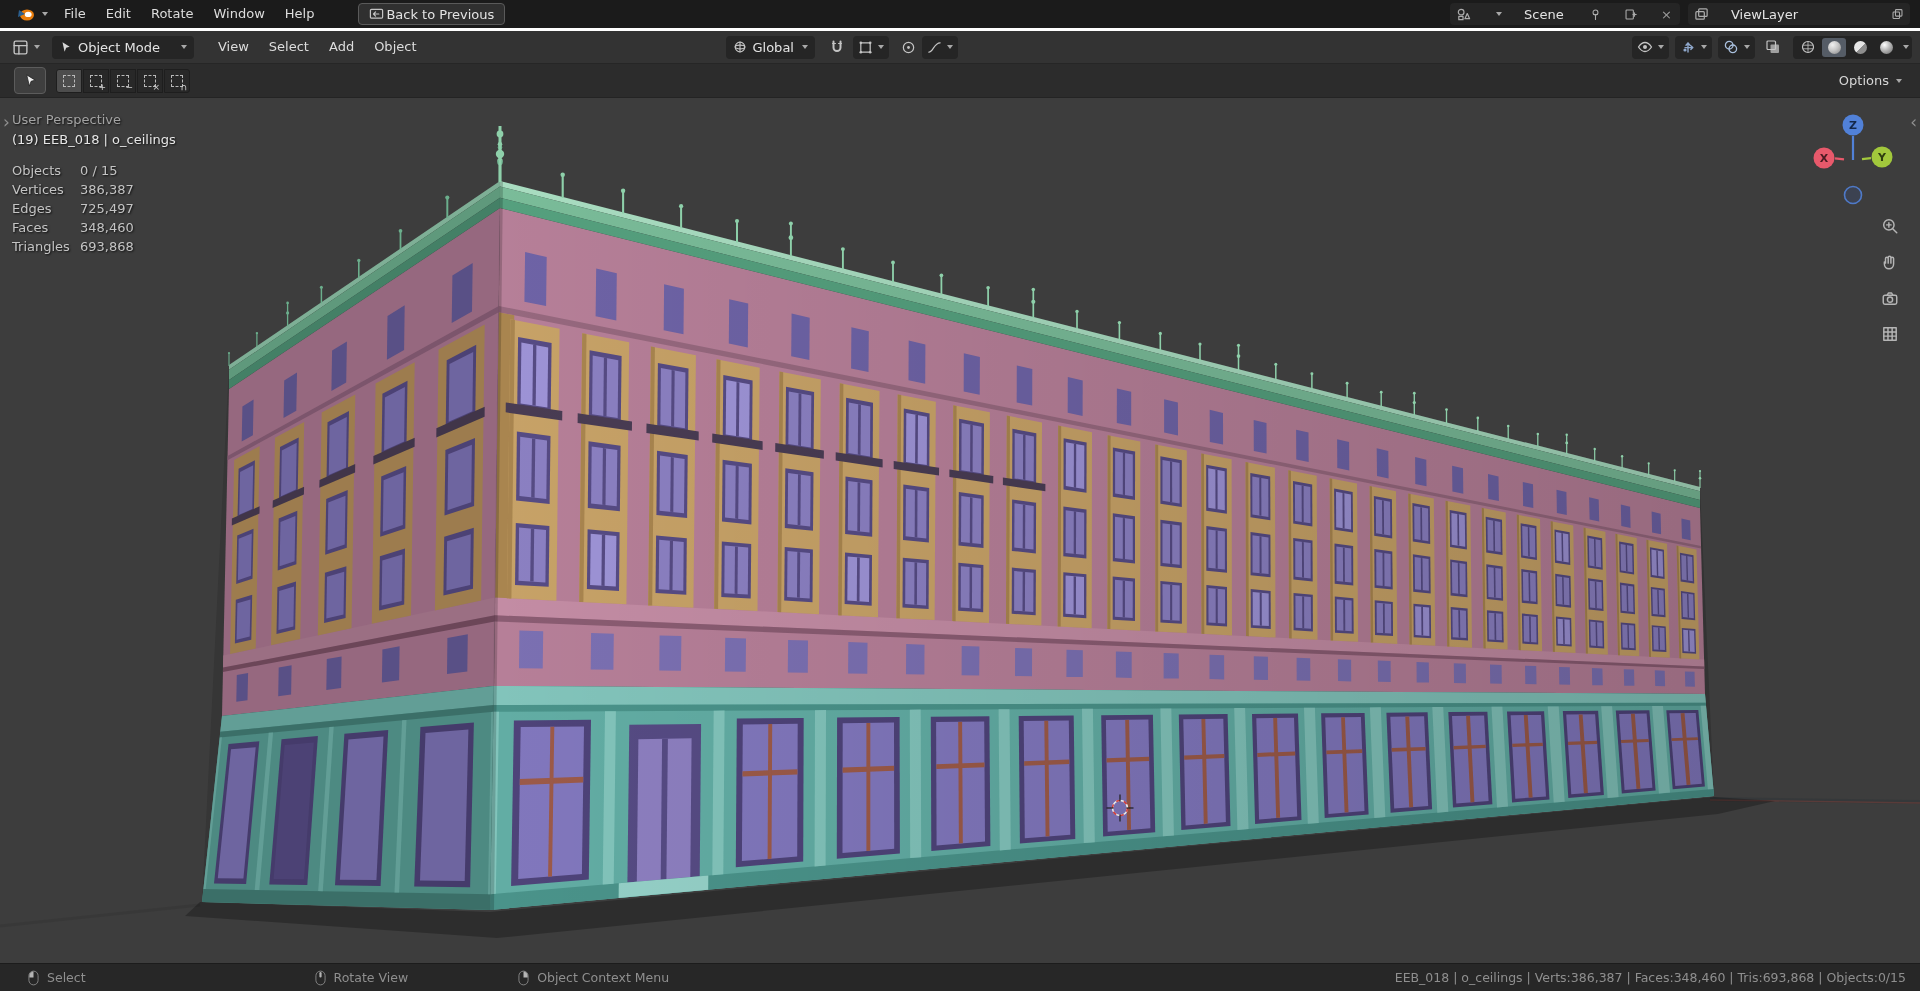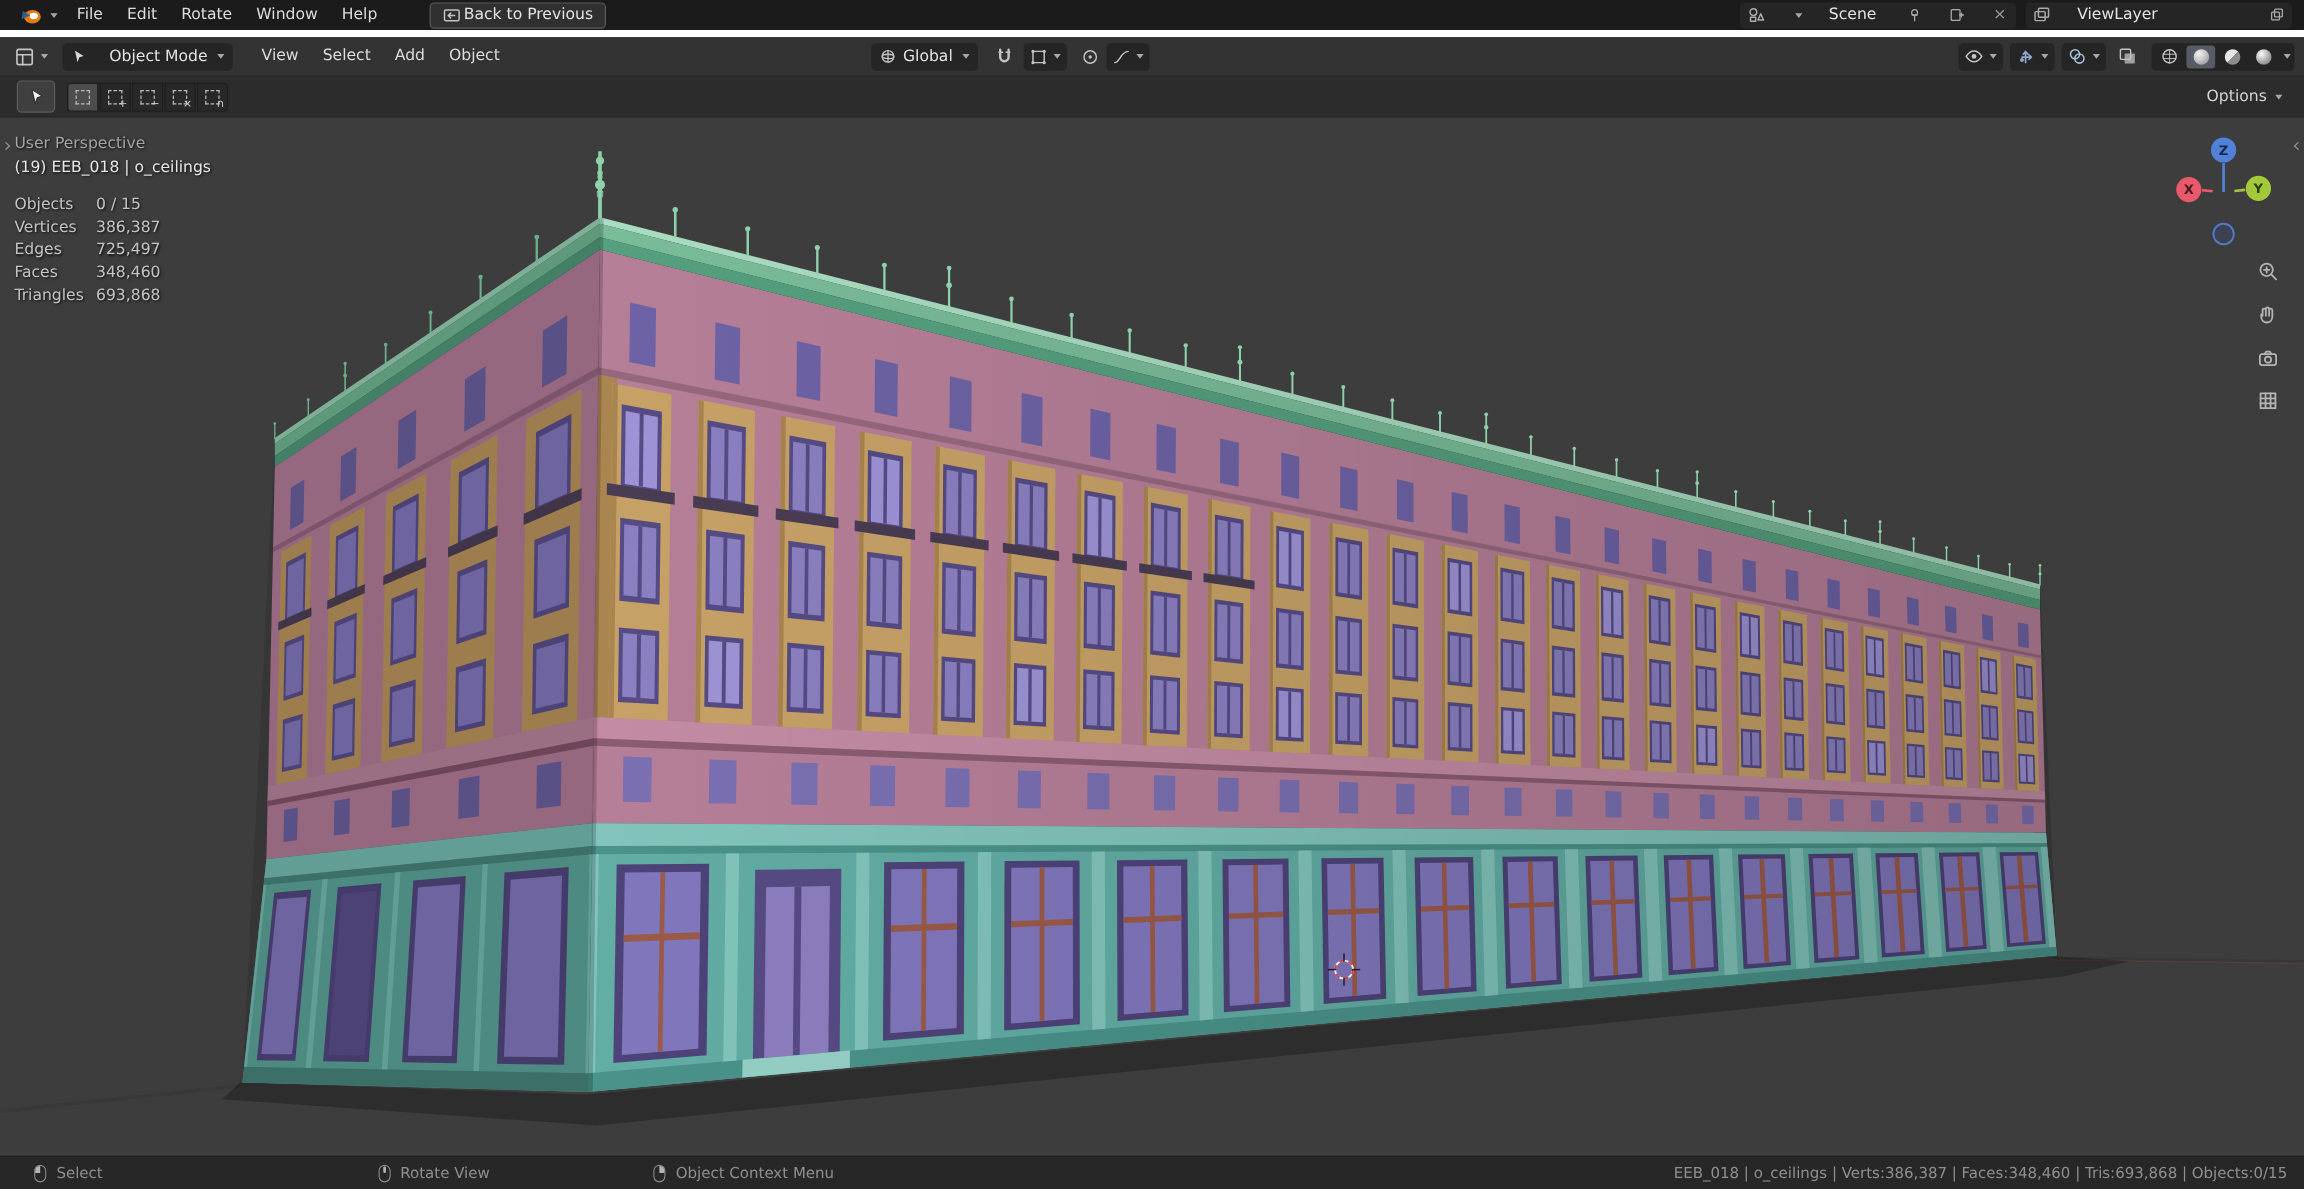--- a/index.html
+++ b/index.html
@@ -1,31 +1,31 @@
 <!DOCTYPE html>
 <html><head>
 <meta charset="utf-8">
 <style>
   html,body{margin:0;padding:0;background:#222;}
   body{width:1920px;height:991px;overflow:hidden;font-family:"DejaVu Sans",sans-serif;-webkit-font-smoothing:antialiased;}
   .app{position:relative;width:1920px;height:991px;background:#3d3d3d;display:flex;flex-direction:column;}
   
-  .topbar{height:31px;background:#1b1b1b;display:flex;align-items:center;padding:0 10px;box-sizing:border-box;border-bottom:6px solid #ffffff;}
+  .topbar{height:31px;background:#1b1b1b;display:flex;align-items:center;padding:0 10px;box-sizing:border-box;border-bottom:3px solid #ffffff;}
   .logo-wrap{display:flex;align-items:center;gap:3px;padding:0 6px;}
   .menu{padding:0 10px;color:#dddddd;font-size:13px;line-height:30px;cursor:default;}
   .caret{width:0;height:0;border-left:3.5px solid transparent;border-right:3.5px solid transparent;border-top:4.5px solid #a8a8a8;display:inline-block;margin-left:3px;}
   .back-btn{display:flex;align-items:center;gap:2px;margin-left:34px;background:#303030;border:1px solid #5a5a5a;border-radius:4px;color:#e3e3e3;font-size:13px;padding:2px 10px;height:22px;box-sizing:border-box;}
   .spacer{flex:1;}
   .field{display:flex;align-items:center;gap:22px;background:#252525;border-radius:4px;height:22px;padding:0 6px;color:#e3e3e3;font-size:13px;margin-left:8px;}
   .field .small-ic{opacity:.85;}
   .xglyph{color:#9a9a9a;font-size:13px;padding:0 2px;}
   svg.ic{stroke:#c4c4c4;fill:none;stroke-width:1.3;stroke-linecap:round;stroke-linejoin:round;}
   
   .vheader{height:33px;background:#333333;display:flex;align-items:center;padding:0 8px;box-sizing:border-box;border-bottom:1px solid #262626;}
-  .drop{display:flex;align-items:center;gap:5px;background:#252525;border-radius:4px;height:23px;padding:0 7px;color:#e3e3e3;font-size:13px;text-align:right;}
+  .drop{display:flex;align-items:center;gap:5px;background:#252525;border-radius:4px;height:23px;padding:0 7px;color:#e3e3e3;font-size:13px;}
   .pillgroup{display:flex;align-items:center;gap:2px;background:#252525;border-radius:4px;height:23px;padding:0 5px;}
   .hbtn{display:flex;align-items:center;gap:2px;padding:0 4px;height:23px;border-radius:3px;}
   .shade-group{display:flex;align-items:center;background:#242424;border-radius:4px;height:23px;padding:0 3px;gap:2px;}
   .shade-btn{width:24px;height:19px;display:flex;align-items:center;justify-content:center;border-radius:3px;}
   .shade-btn.active{background:#555c66;}
   .ball{width:13px;height:13px;border-radius:50%;}
   .ball.solid{background:radial-gradient(circle at 35% 30%,#f0f0f0 0%,#c7c7c7 45%,#828282 100%);}
   .ball.material{background:linear-gradient(135deg,#e6e6e6 50%,#8d8d8d 50%);}
   .ball.rendered{background:radial-gradient(circle at 35% 30%,#ffffff 0%,#bdbdbd 40%,#666 100%);}
   
@@ -49,21 +49,21 @@
   .stats-table td{padding:2px 0;font-size:13px;color:#c4c4c4;margin-top:28px;}
   .stats-table td.lbl{width:68px;}
   .edge-arrow{top:16px;color:#8e8e8e;font-size:17px;line-height:17px;}
   .nav-gizmo{right:22px;top:4px;}
   .rail{right:20px;top:118px;display:flex;flex-direction:column;gap:16px;align-items:center;}
   .rail .rb{width:20px;height:20px;display:flex;align-items:center;justify-content:center;}
   
   .statusbar{height:28px;background:#272727;border-top:1px solid #1c1c1c;display:flex;align-items:center;padding:0 14px 0 28px;box-sizing:border-box;color:#8f8f8f;font-size:12.5px;}
   .hint{display:flex;align-items:center;gap:8px;}
   .hint+.hint{margin-left:205px;padding-left:24px;}
-  .hint.h3{margin-left:112px;}
+  .hint.h3{margin-left:86px;}
   .sb-info{margin-left:auto;color:#8f8f8f;}
 </style>
 </head>
 <body>
 
 <div class="app">
 
   <div class="topbar">
     <div class="logo-wrap">
       <svg width="20" height="20" viewBox="0 0 20 20">

